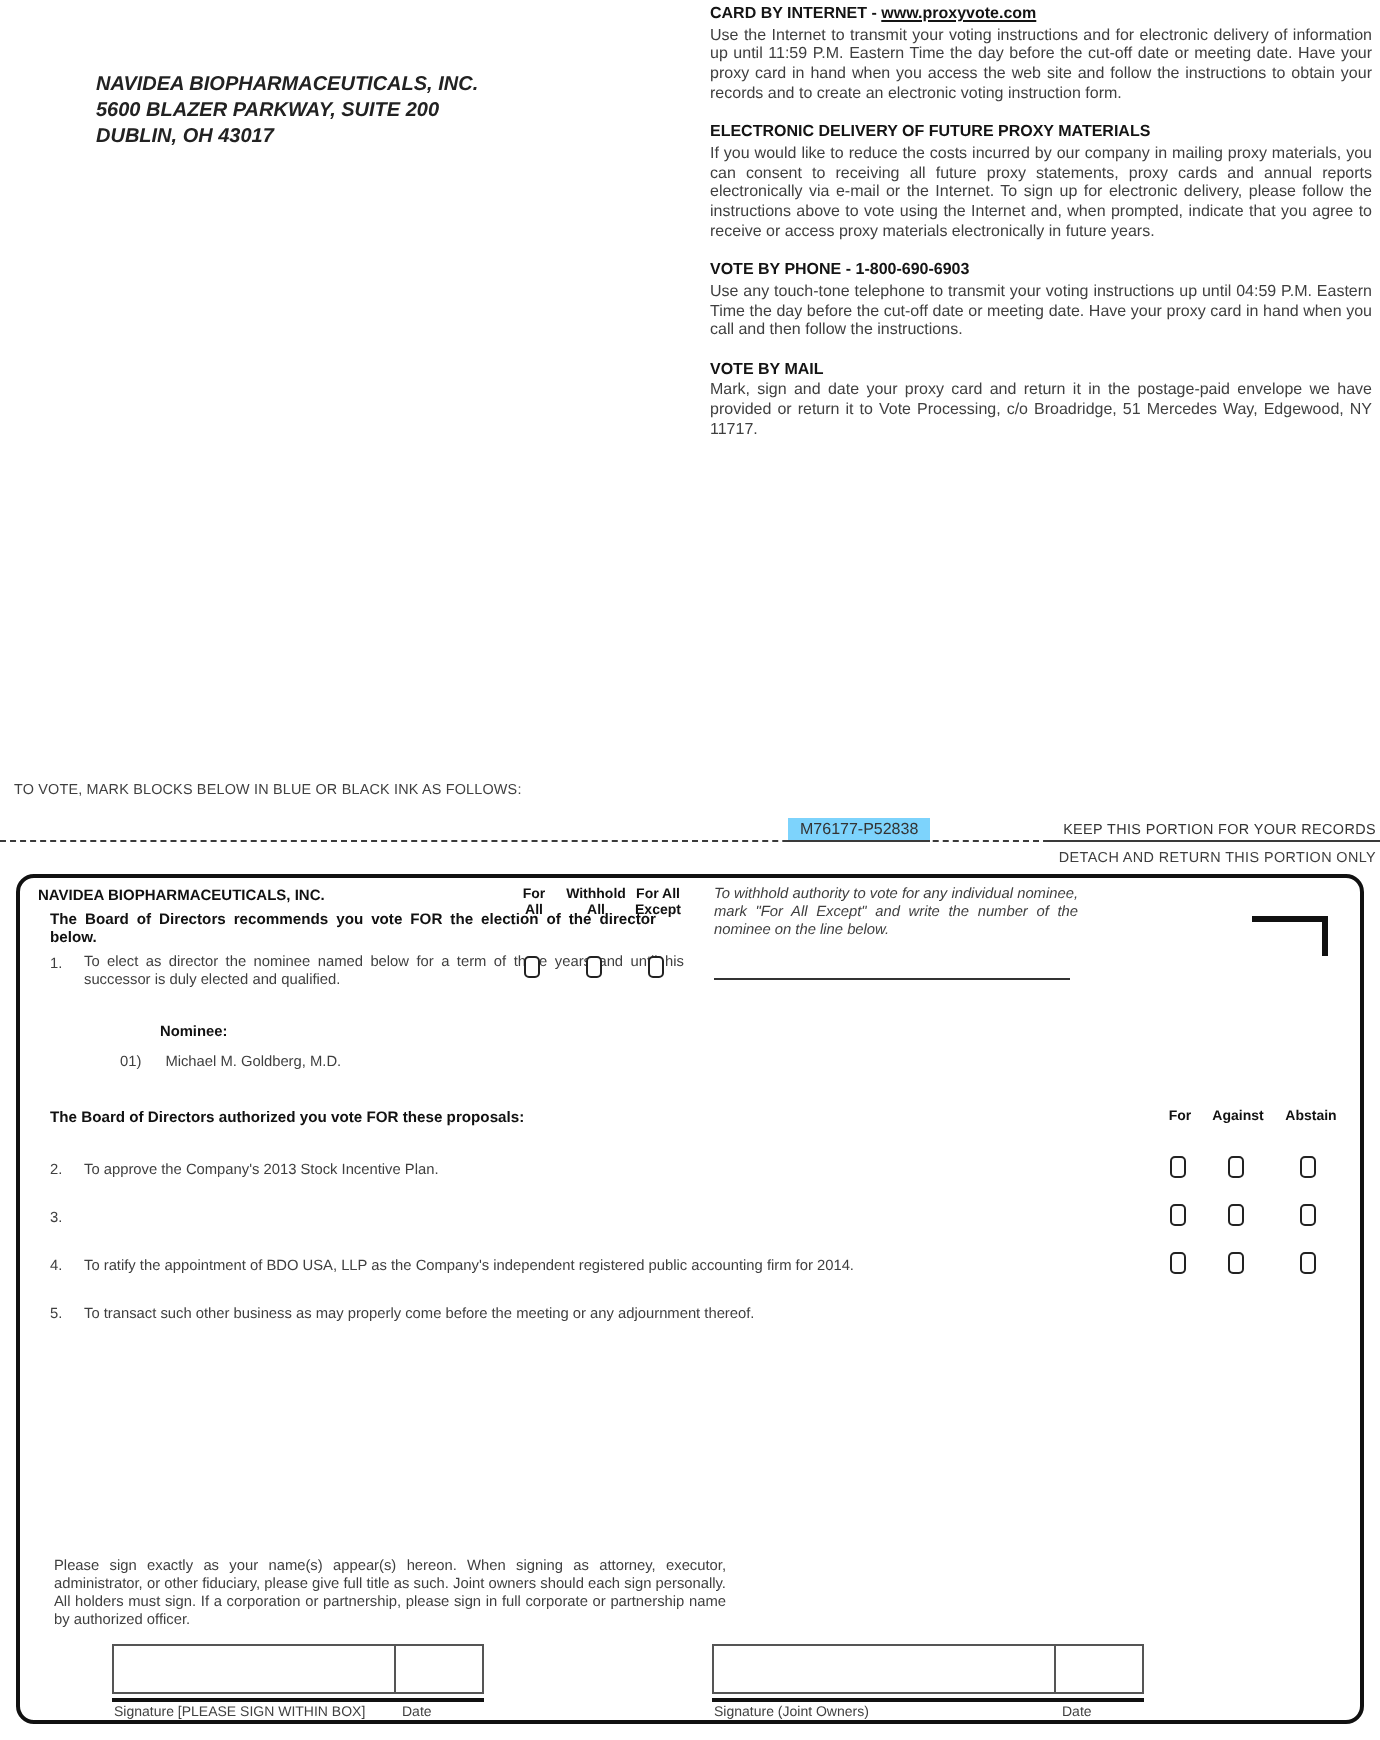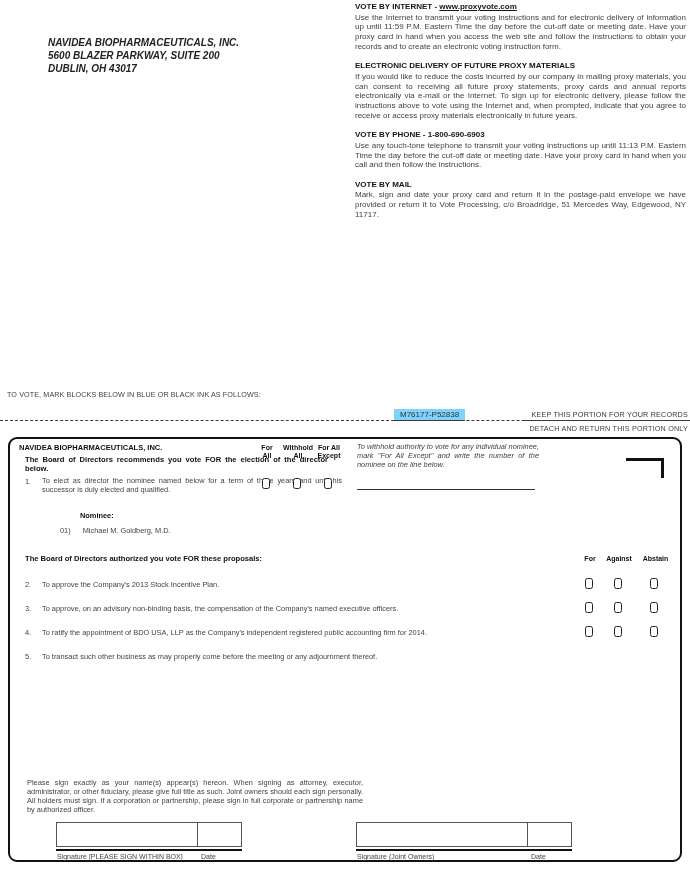--- a/index.html
+++ b/index.html
@@ -79,30 +79,30 @@
 <div class="page">
 
   <div class="addr">
     <div>NAVIDEA BIOPHARMACEUTICALS, INC.</div>
     <div>5600 BLAZER PARKWAY, SUITE 200</div>
     <div>DUBLIN, OH 43017</div>
   </div>
 
   <div class="vm-col">
     <div class="vm-block">
-      <div class="vm-h"><span>VOTE BY INTERNET - </span><span class="lnk">www.proxyvote.com</span></div>
+      <div class="vm-h"><span>CARD BY INTERNET - </span><span class="lnk">www.proxyvote.com</span></div>
       <div class="vm-p">Use the Internet to transmit your voting instructions and for electronic delivery of information up until 11:59 P.M. Eastern Time the day before the cut-off date or meeting date. Have your proxy card in hand when you access the web site and follow the instructions to obtain your records and to create an electronic voting instruction form.</div>
     </div>
     <div class="vm-block">
       <div class="vm-h">ELECTRONIC DELIVERY OF FUTURE PROXY MATERIALS</div>
       <div class="vm-p">If you would like to reduce the costs incurred by our company in mailing proxy materials, you can consent to receiving all future proxy statements, proxy cards and annual reports electronically via e-mail or the Internet. To sign up for electronic delivery, please follow the instructions above to vote using the Internet and, when prompted, indicate that you agree to receive or access proxy materials electronically in future years.</div>
     </div>
     <div class="vm-block">
       <div class="vm-h">VOTE BY PHONE - 1-800-690-6903</div>
-      <div class="vm-p">Use any touch-tone telephone to transmit your voting instructions up until 11:13 P.M. Eastern Time the day before the cut-off date or meeting date. Have your proxy card in hand when you call and then follow the instructions.</div>
+      <div class="vm-p">Use any touch-tone telephone to transmit your voting instructions up until 04:59 P.M. Eastern Time the day before the cut-off date or meeting date. Have your proxy card in hand when you call and then follow the instructions.</div>
     </div>
     <div class="vm-block">
       <div class="vm-h">VOTE BY MAIL</div>
       <div class="vm-p">Mark, sign and date your proxy card and return it in the postage-paid envelope we have provided or return it to Vote Processing, c/o Broadridge, 51 Mercedes Way, Edgewood, NY 11717.</div>
     </div>
   </div>
 
   <div class="instruction">TO VOTE, MARK BLOCKS BELOW IN BLUE OR BLACK INK AS FOLLOWS:</div>
   <div class="dash-line"></div>
   <div class="ctrl-num">M76177-P52838</div>
@@ -148,21 +148,20 @@
 
     <div class="prop-row" style="top:141px;">
       <span class="num">2.</span>
       <span class="ptext">To approve the Company's 2013 Stock Incentive Plan.</span>
       <span class="cb" style="left:560px; top:-2px;"></span>
       <span class="cb" style="left:589px; top:-2px;"></span>
       <span class="cb" style="left:625px; top:-2px;"></span>
     </div>
     <div class="prop-row" style="top:165px;">
       <span class="num">3.</span>
-      <span class="ptext">To approve, on an advisory non-binding basis, the compensation of the Company's named executive officers.</span>
       <span class="cb" style="left:560px; top:-2px;"></span>
       <span class="cb" style="left:589px; top:-2px;"></span>
       <span class="cb" style="left:625px; top:-2px;"></span>
     </div>
     <div class="prop-row" style="top:189px;">
       <span class="num">4.</span>
       <span class="ptext">To ratify the appointment of BDO USA, LLP as the Company's independent registered public accounting firm for 2014.</span>
       <span class="cb" style="left:560px; top:-2px;"></span>
       <span class="cb" style="left:589px; top:-2px;"></span>
       <span class="cb" style="left:625px; top:-2px;"></span>

